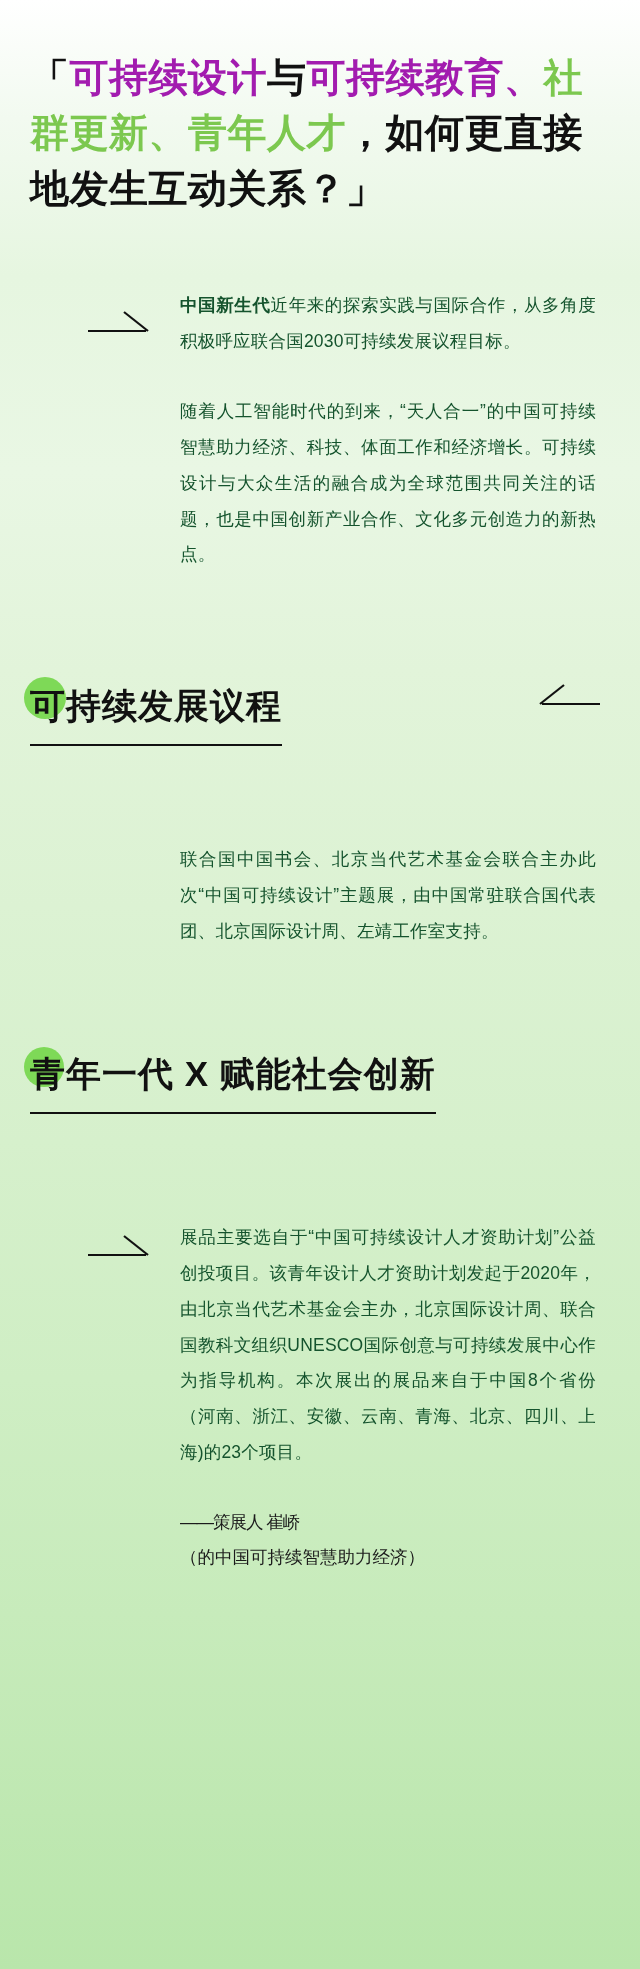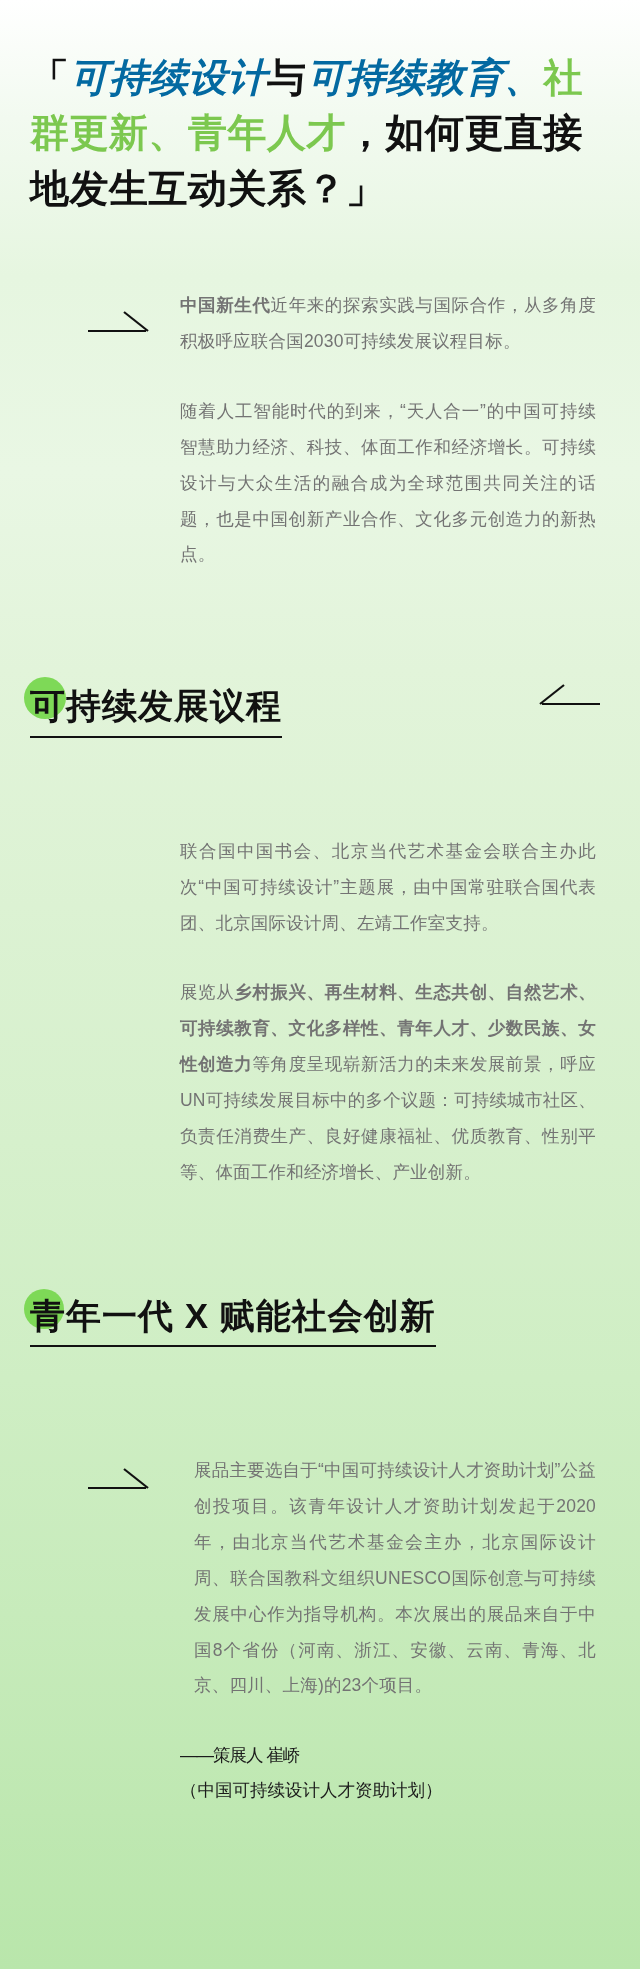--- a/index.html
+++ b/index.html
@@ -40,22 +40,21 @@
     font-size: 39px;
     line-height: 1.42;
     font-weight: 700;
     letter-spacing: 0.5px;
     color: #111111;
   }
   .headline .bracket {
     color: #111111;
   }
   .headline .green {
-    color: #0369a1;
-    font-style: italic;
+    color: #a21caf;
   }
   .headline .mid-green {
     color: #7cc84f;
   }
 
   
   .arrow-right {
     position: absolute;
     width: 62px;
     height: 30px;
@@ -73,21 +72,21 @@
   
   .body-block {
     margin-left: 180px;
     margin-right: 44px;
   }
   p.body {
     font-size: 17.5px;
     line-height: 2.05;
     letter-spacing: 0.2px;
     margin: 0 0 34px 0;
-    color: #737373;
+    color: #14532d;
     text-align: justify;
   }
   p.body b {
     font-weight: 700;
   }
 
   
   .section-head {
     position: relative;
     margin: 0 30px;
@@ -113,21 +112,21 @@
     z-index: 1;
     font-size: 35px;
     font-weight: 700;
     line-height: 1.33;
     letter-spacing: 1px;
     color: #111111;
   }
   .section-head .sh-line {
     display: inline-block;
     border-bottom: 2.5px solid #111111;
-    padding-bottom: 6px;
+    padding-bottom: 14px;
   }
 
   .heading-2 {
     margin-top: 104px;
     margin-bottom: 0;
   }
   .heading-3 {
     margin-top: 96px;
     margin-bottom: 8px;
   }
@@ -180,42 +179,41 @@
         <path d="M4 21 L62 21" stroke="#111" stroke-width="2.2" fill="none"></path>
         <path d="M2 21 L26 2" stroke="#111" stroke-width="2.2" fill="none"></path>
       </svg>
     </div>
   </div>
 
   <div class="spacer-a"></div>
 
   <div class="body-block">
     <p class="body">联合国中国书会、北京当代艺术基金会联合主办此次“中国可持续设计”主题展，由中国常驻联合国代表团、北京国际设计周、左靖工作室支持。</p>
-    <p class="body"><span>展览从</span><b>乡村振兴、再生材料、生态共创、自然艺术、可持续教育、文化多样性、青年人才、少数民族、女性创造力</b><span>等角度呈现崭新活力的未来发展前景，呼应UN可持续发展目标中的多个议题：可持续城市社区、负责任消费生产、良好健康福祉、优质教育、性别平等、体面工作和经济增长、产业创新。</span></p>
   </div>
 
   <div class="section-head heading-3">
     <span class="dot small"></span>
     <div class="sh-text">
       <span class="sh-line">青年一代 X 赋能社会创新</span>
     </div>
   </div>
 
   <div class="spacer-b"></div>
 
-  <div style="position:relative; margin-top:34px;padding-left:14px;">
+  <div style="position:relative; margin-top:34px;">
     <div class="arrow-right" style="left:88px; top:14px;">
       <svg width="62" height="26" viewBox="0 0 62 26">
         <path d="M0 21 L58 21" stroke="#111" stroke-width="2.2" fill="none"></path>
         <path d="M36 2 L60 21" stroke="#111" stroke-width="2.2" fill="none"></path>
       </svg>
     </div>
     <div class="body-block">
       <p class="body">展品主要选自于“中国可持续设计人才资助计划”公益创投项目。该青年设计人才资助计划发起于2020年，由北京当代艺术基金会主办，北京国际设计周、联合国教科文组织UNESCO国际创意与可持续发展中心作为指导机构。本次展出的展品来自于中国8个省份（河南、浙江、安徽、云南、青海、北京、四川、上海)的23个项目。</p>
     </div>
   </div>
 
   <div class="signature">
     <div class="rule">——策展人 崔峤</div>
-    <div>（中国可持续设计人才资助计划）</div>
+    <div>（的中国可持续智慧助力经济）</div>
   </div>
 
 </div>
 
 </body></html>

